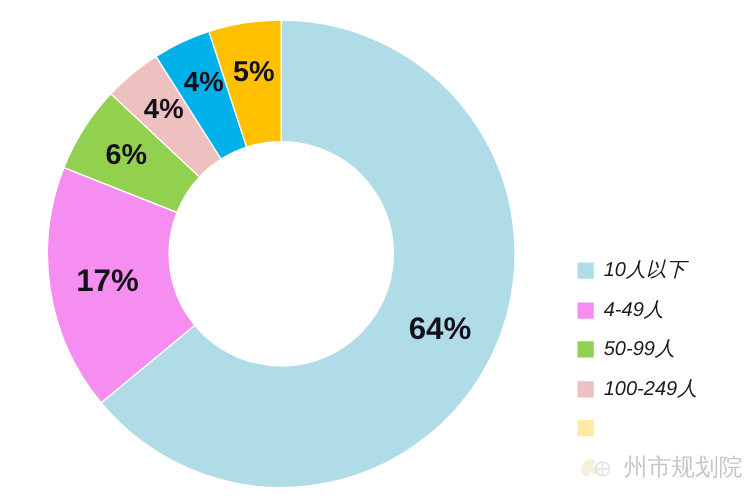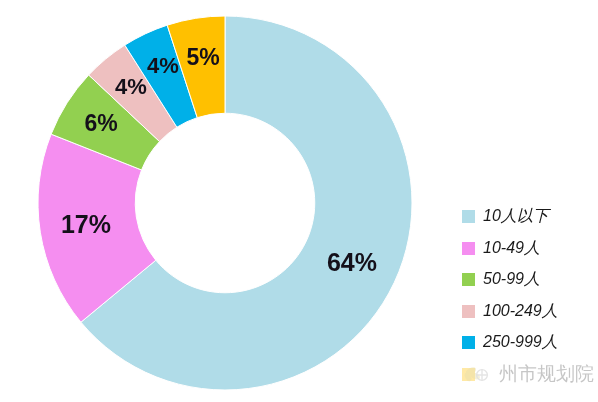--- a/index.html
+++ b/index.html
@@ -120,33 +120,29 @@
     </svg>
 </div>
 
 <div id="legend">
     <div class="legend-item">
       <span class="legend-swatch" style="background: rgb(176, 220, 232);"></span>
       <span class="legend-label">10人以下</span>
     </div>
     <div class="legend-item">
       <span class="legend-swatch" style="background: rgb(245, 142, 240);"></span>
-      <span class="legend-label">10-49人</span>
+      <span class="legend-label">4-49人</span>
     </div>
     <div class="legend-item">
       <span class="legend-swatch" style="background: rgb(146, 208, 80);"></span>
       <span class="legend-label">50-99人</span>
     </div>
     <div class="legend-item">
       <span class="legend-swatch" style="background: rgb(238, 192, 192);"></span>
       <span class="legend-label">100-249人</span>
-    </div>
-    <div class="legend-item">
-      <span class="legend-swatch" style="background: rgb(0, 176, 232);"></span>
-      <span class="legend-label">250-999人</span>
     </div>
     <div class="legend-item obscured">
       <span class="legend-swatch" style="background: rgb(255, 192, 0);"></span>
     </div>
   </div>
 
 <div id="watermark">
   <svg id="watermark-logo" viewBox="0 0 30 24">
     <g fill="#e8dfae" opacity="0.85">
       <ellipse cx="8" cy="9" rx="5.5" ry="3.2" transform="rotate(-28 8 9)"></ellipse>

